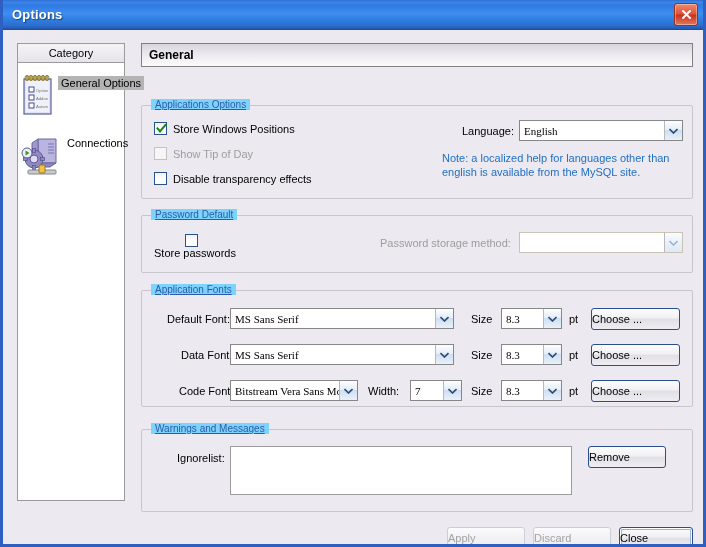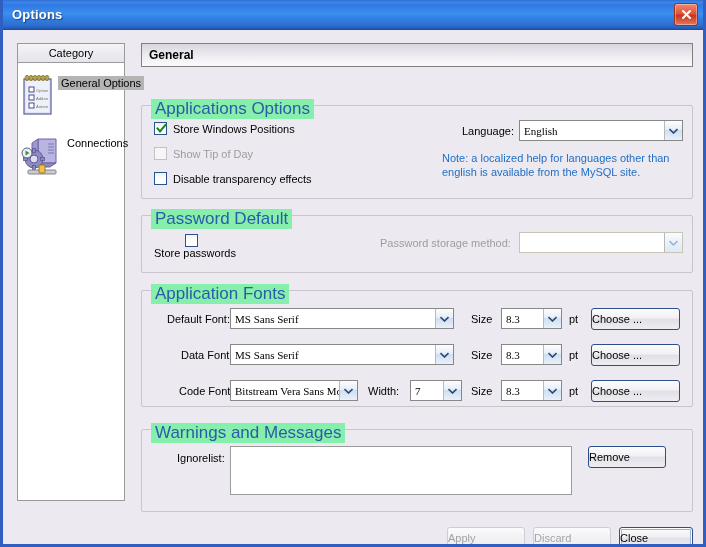--- a/index.html
+++ b/index.html
@@ -120,24 +120,25 @@
   .group {
     position: absolute;
     box-sizing: border-box;
     border: 1px solid #c8c5cc;
     border-radius: 2px;
   }
   .group > .legend {
     position: absolute;
     top: -7px; left: 9px;
     padding: 0 4px;
-    background: #86efac;
-    font-size: 17px;
+    background: #7dd3fc;
+    font-size: 10px;
     color: #2c5ba8;
     white-space: nowrap;
+    text-decoration: underline;
   }
 
   #grp-app    { left: 0;  top: 76px;  width: 552px; height: 94px; }
   #grp-pass   { left: 0;  top: 186px; width: 552px; height: 58px; }
   #grp-fonts  { left: 0;  top: 261px; width: 552px; height: 117px; }
   #grp-warn   { left: 0;  top: 400px; width: 552px; height: 83px; }
 
   
   .lbl {
     font-size: 11px;

